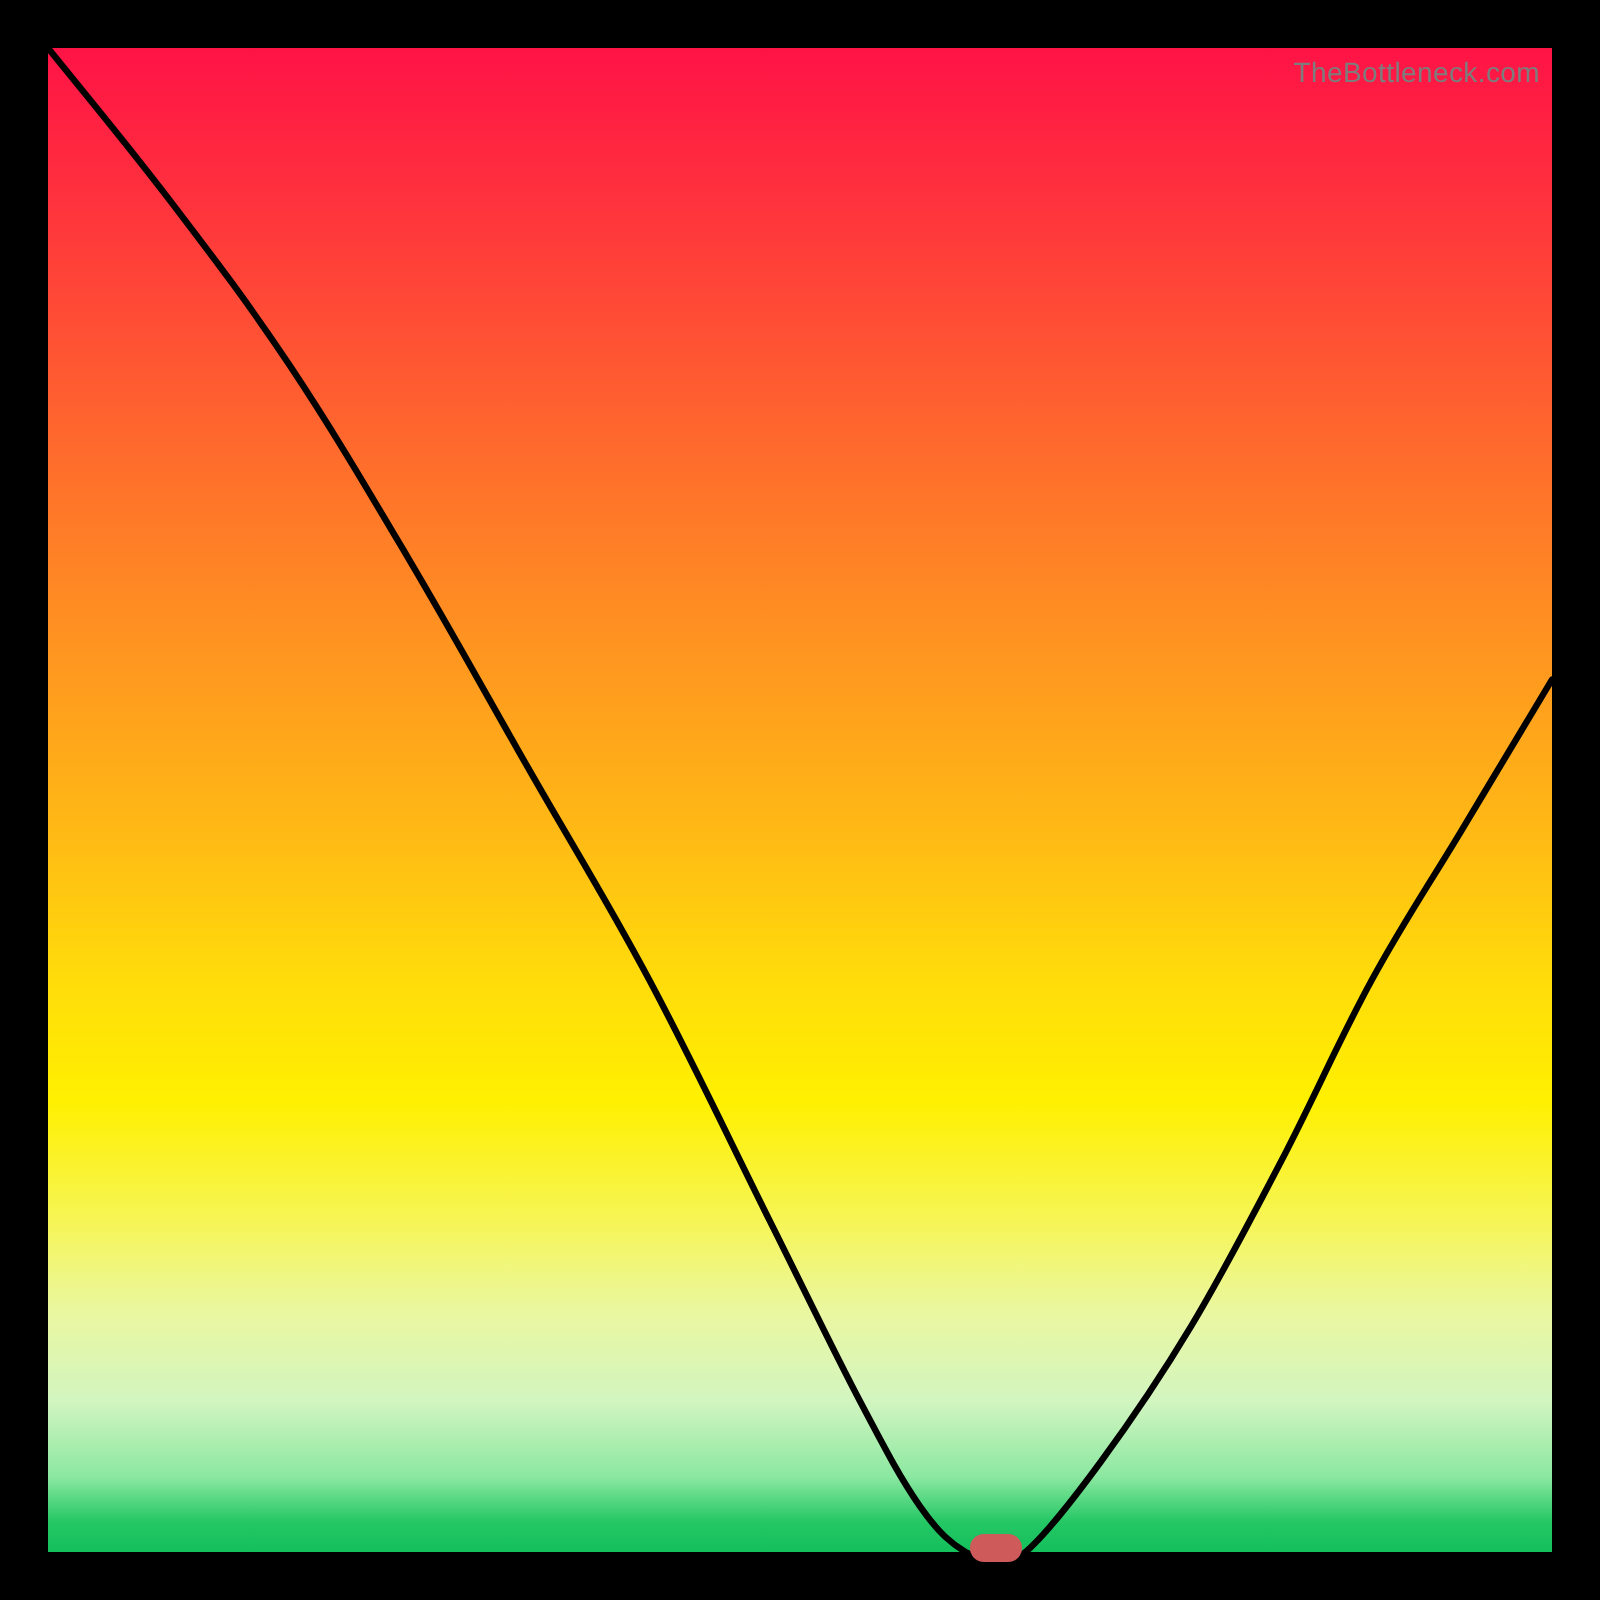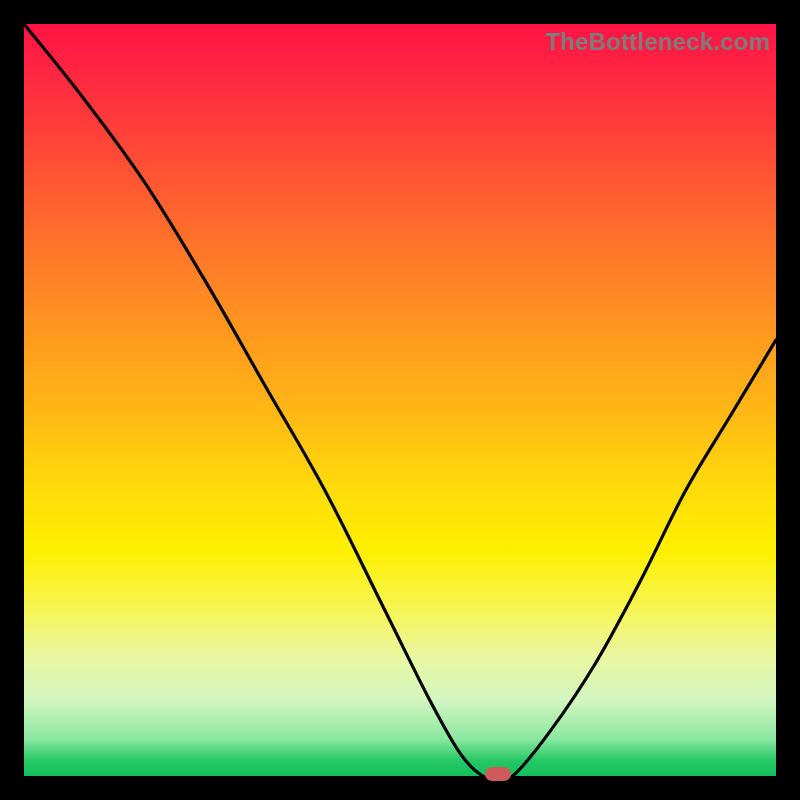--- a/index.html
+++ b/index.html
@@ -40,22 +40,22 @@
       #8be8a0 95%,
       #25c765 98%,
       #13c05b 100%
     );
   }
   .watermark {
     position: absolute;
     top: 4px;
     right: 6px;
     color: #7d7d7d;
-    font-size: 24px;
-    font-weight: 700;
+    font-size: 14px;
+    font-weight: 400;
     letter-spacing: 0.2px;
     user-select: none;
   }
   svg.curve {
     position: absolute;
     inset: 0;
     width: 100%;
     height: 100%;
     overflow: visible;
   }

